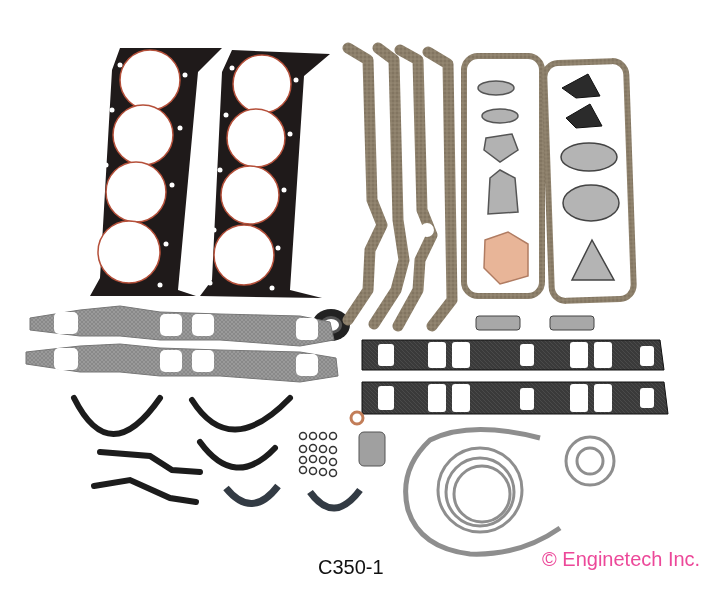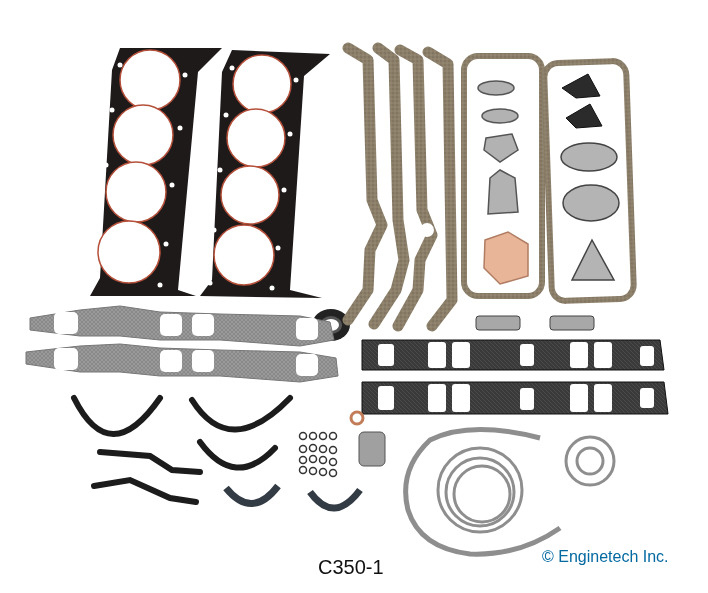--- a/index.html
+++ b/index.html
@@ -1,19 +1,19 @@
 <!DOCTYPE html>
 <html><head>
 <meta charset="utf-8">
 <style>
   html, body { margin:0; padding:0; background:#ffffff; }
   body { width:708px; height:593px; position:relative; overflow:hidden; font-family:"Liberation Sans", sans-serif; }
   #photo { position:absolute; left:0; top:0; width:708px; height:593px; }
   .part-label { position:absolute; left:318px; top:536px; font-size:20px; color:#111111; letter-spacing:0px;margin-top:20px; }
-  .copyright { position:absolute; left:542px; top:548px; font-size:16px; color:#0369a1; }
+  .copyright { position:absolute; left:542px; top:548px; font-size:20px; color:#ec4899; }
 </style>
 </head>
 <body>
 
 <svg id="photo" viewBox="0 0 708 593" xmlns="http://www.w3.org/2000/svg">
   <defs>
     <pattern id="cork" width="4" height="4" patternUnits="userSpaceOnUse">
       <rect width="4" height="4" fill="#8c7f6a"></rect>
       <circle cx="1" cy="1" r="0.7" fill="#6f6452"></circle>
       <circle cx="3" cy="3" r="0.6" fill="#a69a84"></circle>

